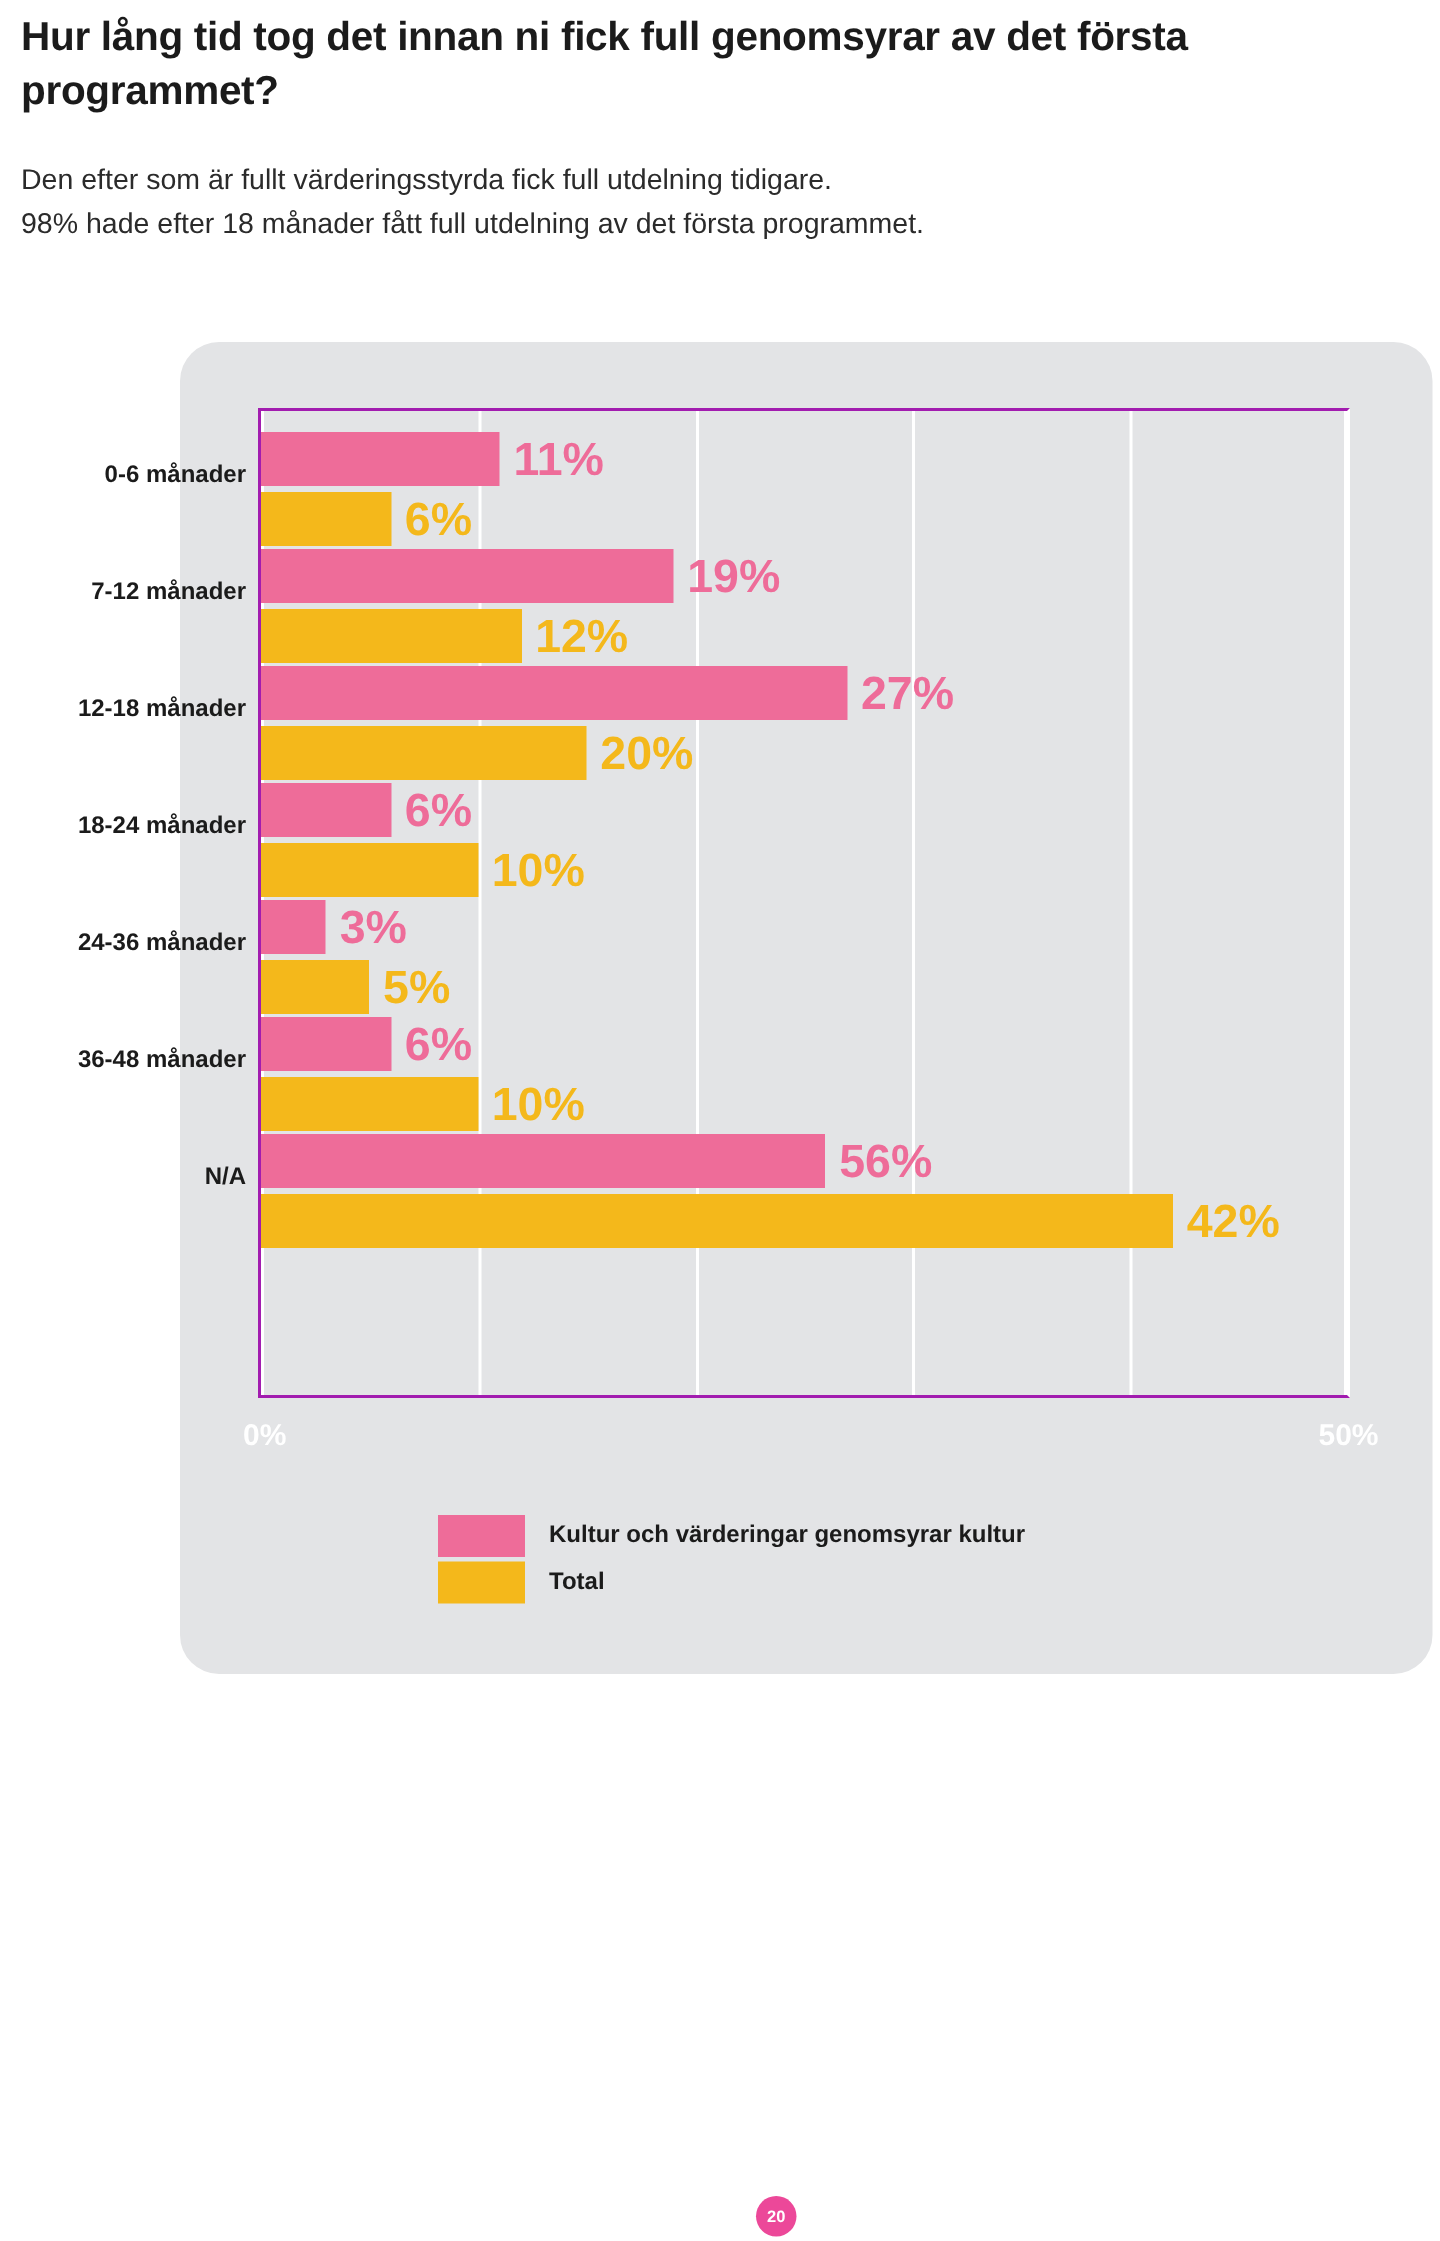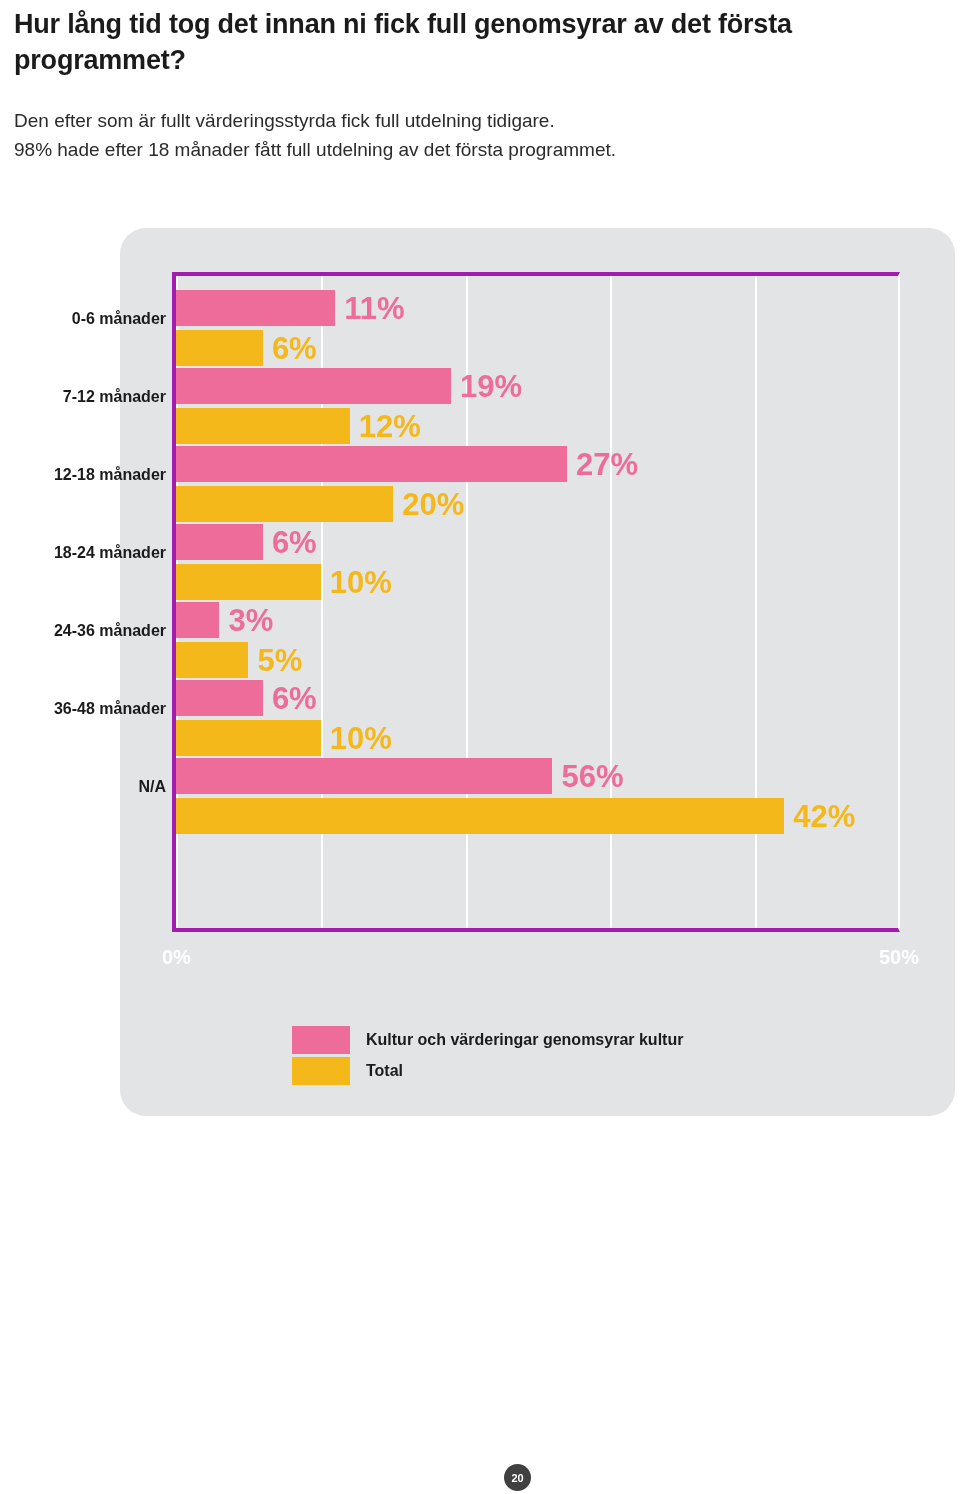--- a/index.html
+++ b/index.html
@@ -52,21 +52,21 @@
   }
 
   
   #plot-area {
     position: absolute;
     left: 52px;   
     top: 44px;    
     width: 728px; 
     height: 660px;
     box-sizing: border-box;
-    border: 4px solid #a21caf;
+    border: 2px solid #a21caf;
     border-right: 2px solid #ffffff;
   }
   .gridline {
     position: absolute;
     top: 0;
     bottom: 0;
     width: 2px;
     background: #ffffff;
   }
 
@@ -132,21 +132,20 @@
     top: 718px;
   }
   #axis-min { left: 42px; }
   #axis-max { right: 36px; }
 
   
   #legend {
     position: absolute;
     left: 172px;
     top: 780px;
-    margin-top: 16px;
   }
   .legend-item {
     display: flex;
     align-items: center;
     height: 31px;
   }
   .legend-swatch {
     width: 58px;
     height: 28px;
     flex: 0 0 auto;
@@ -162,21 +161,21 @@
   }
 
   
   #page-number-badge {
     position: absolute;
     left: 504px;
     top: 1464px;
     width: 27px;
     height: 27px;
     border-radius: 50%;
-    background: #404040;
+    background: #ec4899;
     color: #ffffff;
     font-size: 11px;
     font-weight: 700;
     display: flex;
     align-items: center;
     justify-content: center;
   }
 </style>
 </head>
 <body>

